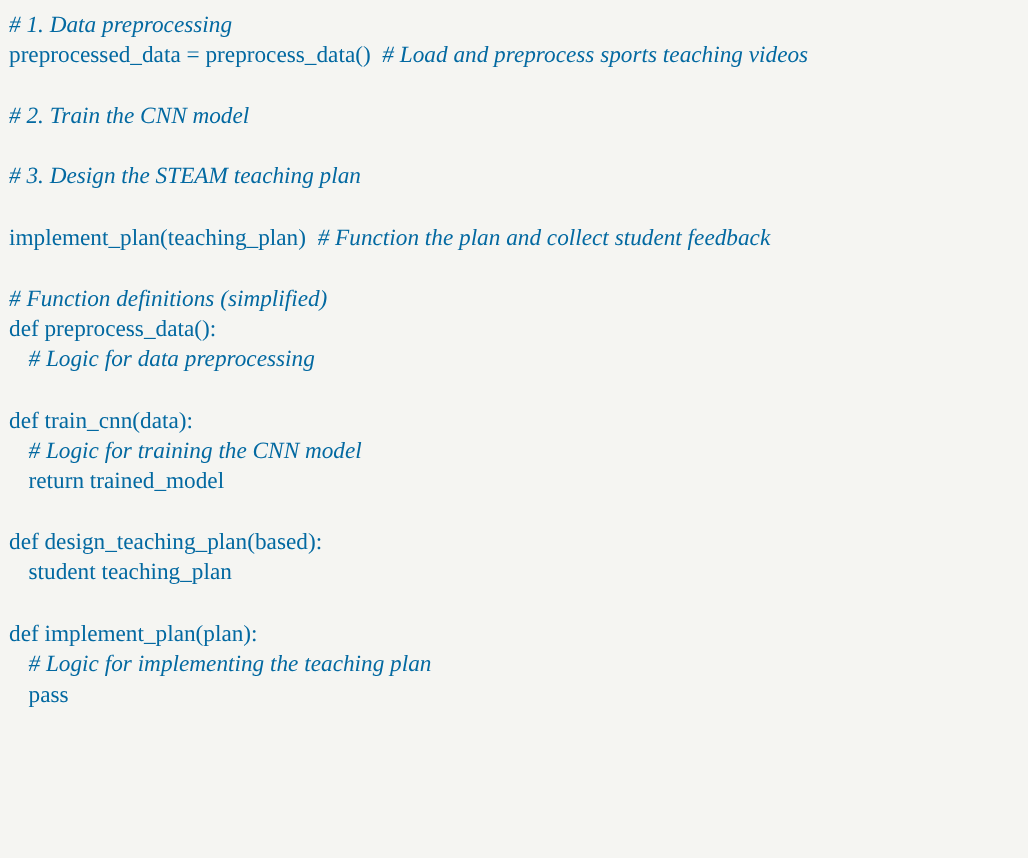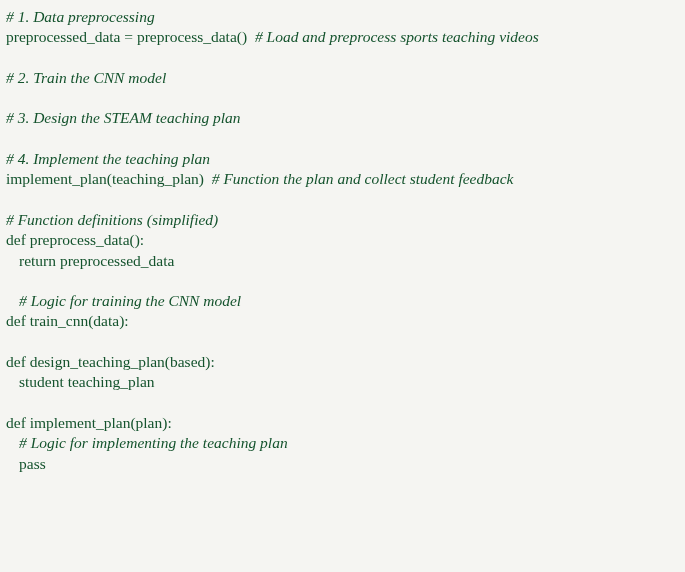--- a/index.html
+++ b/index.html
@@ -13,21 +13,21 @@
     overflow: hidden;
   }
   .listing {
     box-sizing: border-box;
     width: 562px;
     height: 572px;
     padding: 7px 8px 4px 6px;
     font-family: "Liberation Serif", "DejaVu Serif", serif;
     font-size: 15.5px;
     line-height: 20.3px;
-    color: #14532d;
+    color: #0369a1;
   }
   .line {
     white-space: pre;
     height: 20.3px;
   }
   .line.indent-1 {
     padding-left: 13px;
   }
   .seg-code {
     font-style: normal;
@@ -40,29 +40,29 @@
 <body>
 
 <div class="listing">
     <div class="line"><span class="seg-comment"># 1. Data preprocessing</span></div>
     <div class="line"><span class="seg-code">preprocessed_data = preprocess_data()</span><span class="seg-comment">  # Load and preprocess sports teaching videos</span></div>
     <div class="line">&nbsp;</div>
     <div class="line"><span class="seg-comment"># 2. Train the CNN model</span></div>
     <div class="line">&nbsp;</div>
     <div class="line"><span class="seg-comment"># 3. Design the STEAM teaching plan</span></div>
     <div class="line">&nbsp;</div>
-    <div class="line"><span class="seg-comment"># 4. Implement the teaching plan</span></div>
     <div class="line"><span class="seg-code">implement_plan(teaching_plan)</span><span class="seg-comment">  # Function the plan and collect student feedback</span></div>
     <div class="line">&nbsp;</div>
     <div class="line"><span class="seg-comment"># Function definitions (simplified)</span></div>
     <div class="line"><span class="seg-code">def preprocess_data():</span></div>
-    <div class="line indent-1"><span class="seg-code">return preprocessed_data</span></div>
+    <div class="line indent-1"><span class="seg-comment"># Logic for data preprocessing</span></div>
     <div class="line">&nbsp;</div>
+    <div class="line"><span class="seg-code">def train_cnn(data):</span></div>
     <div class="line indent-1"><span class="seg-comment"># Logic for training the CNN model</span></div>
-    <div class="line"><span class="seg-code">def train_cnn(data):</span></div>
+    <div class="line indent-1"><span class="seg-code">return trained_model</span></div>
     <div class="line">&nbsp;</div>
     <div class="line"><span class="seg-code">def design_teaching_plan(based):</span></div>
     <div class="line indent-1"><span class="seg-code">student teaching_plan</span></div>
     <div class="line">&nbsp;</div>
     <div class="line"><span class="seg-code">def implement_plan(plan):</span></div>
     <div class="line indent-1"><span class="seg-comment"># Logic for implementing the teaching plan</span></div>
     <div class="line indent-1"><span class="seg-code">pass</span></div>
   </div>
 
 </body></html>

